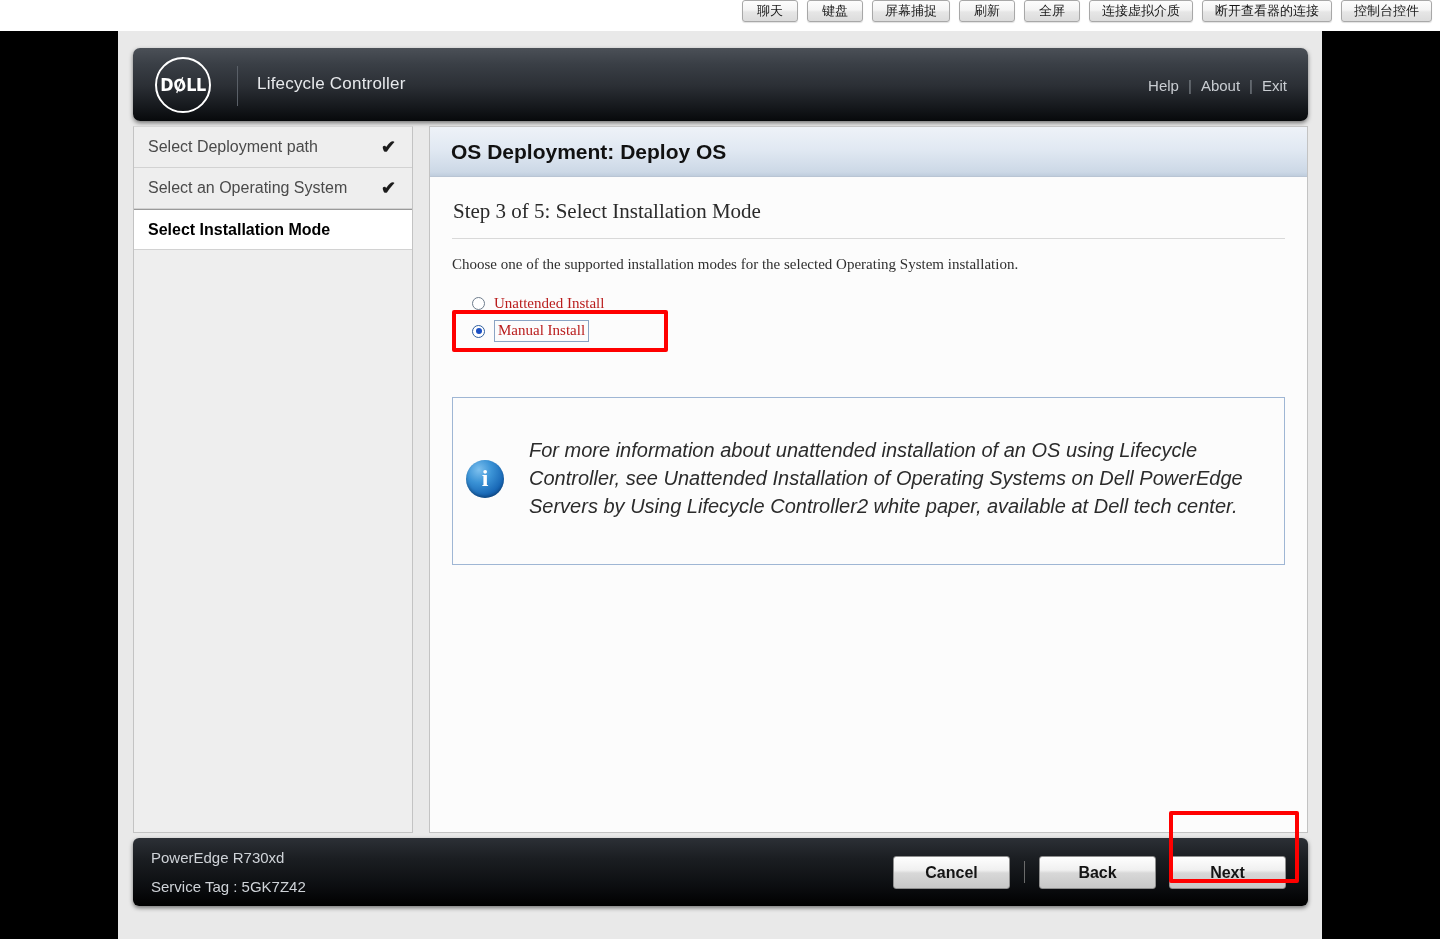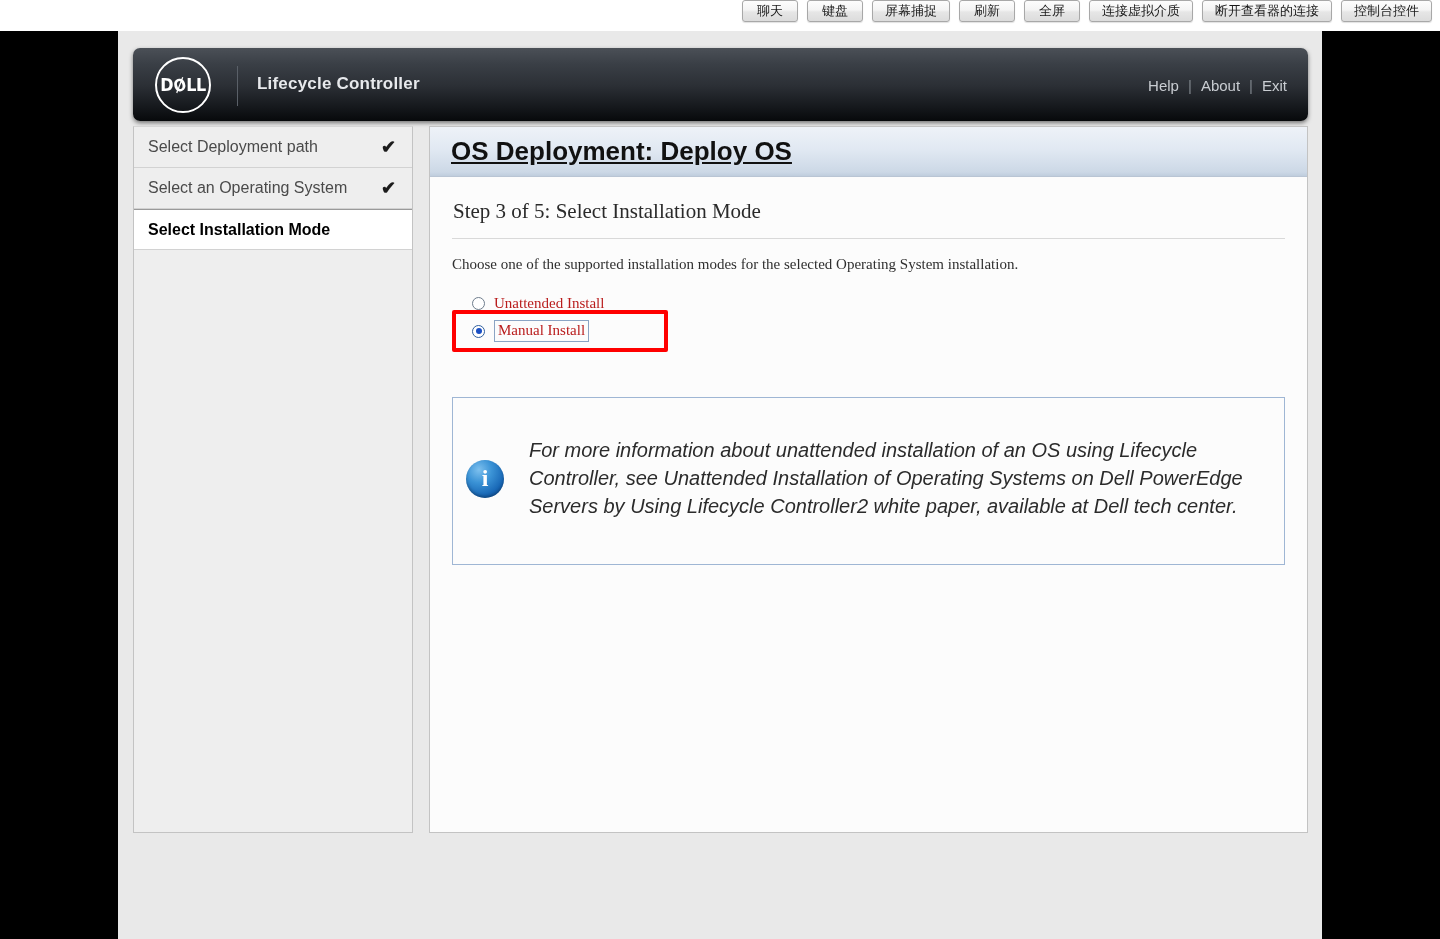--- a/index.html
+++ b/index.html
@@ -112,21 +112,21 @@
     position: absolute;
     left: 104px; top: 18px;
     width: 1px; height: 40px;
     background: #5a6068;
   }
   #lc-app-title {
     position: absolute;
     left: 124px; top: 26px;
     color: #e7e9ec;
     font-size: 17px;
-    font-weight: bold;
+    font-weight: normal;
     letter-spacing: 0.2px;
   }
   #header-links {
     position: absolute;
     right: 21px; top: 29px;
     display: flex;
     align-items: flex-end;
     gap: 9px;
     color: #c9cdd2;
     font-size: 15px;
@@ -193,24 +193,23 @@
   }
   #content-titlebar {
     height: 50px;
     background: linear-gradient(to bottom, #eef2f8 0%, #e0e8f2 48%, #ccd8e6 92%, #bfcddd 100%);
     border-bottom: 1px solid #b9c5d4;
     display: flex;
     align-items: center;
     padding-left: 21px;
   }
   #content-title {
-    font-size: 26px;
+    font-size: 21px;
     font-weight: bold;
     color: #111111;
-    text-decoration: underline;
   }
   #content-inner { padding: 22px 22px 0 22px; font-family: Liberation Serif, serif; }
   #step-title {
     font-size: 21px;
     color: #2a2a2a;
     padding-left: 1px;
   }
   #step-divider {
     margin: 14px 0 0 0;
     height: 1px;
@@ -435,16 +434,29 @@
 
         <div id="info-box">
           <div id="info-icon">
               <span>i</span>
             </div>
           <div id="info-text">For more information about unattended installation of an OS using Lifecycle Controller, see Unattended Installation of Operating Systems on Dell PowerEdge Servers by Using Lifecycle Controller2 white paper, available at Dell tech center.</div>
         </div>
       </div>
     </div>
 
+    <div id="lc-footer">
+      <div id="system-info">
+        <div>PowerEdge R730xd</div>
+        <div>Service Tag : 5GK7Z42</div>
+      </div>
+      <div id="footer-actions">
+        <div class="action-btn">Cancel</div>
+        <div class="btn-sep"></div>
+        <div class="action-btn">Back</div>
+        <div class="action-btn">Next</div>
+      </div>
+      <div id="anno-next"></div>
+    </div>
 
   </div>
 
 </div>
 
 </body></html>

